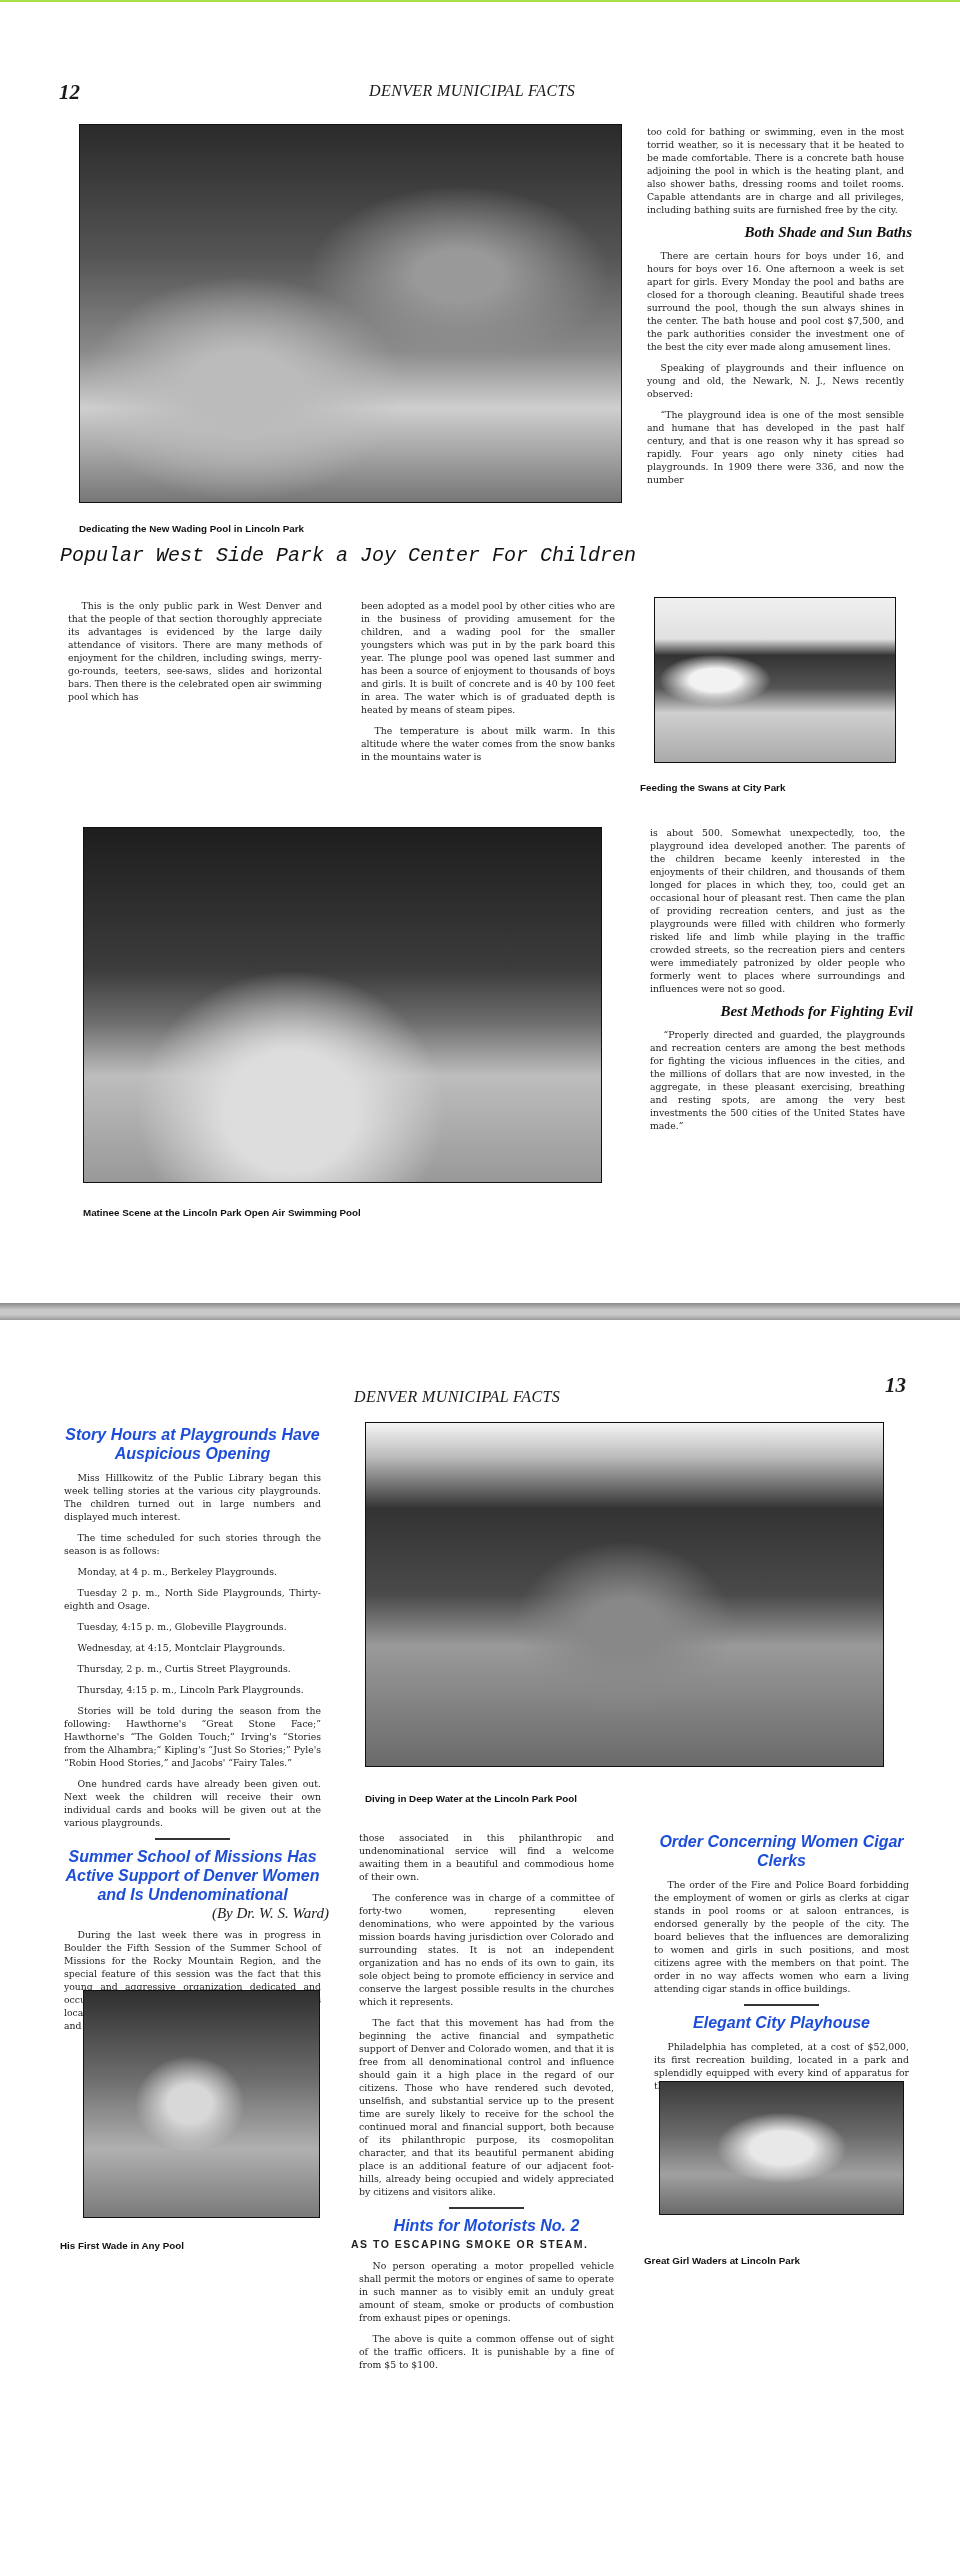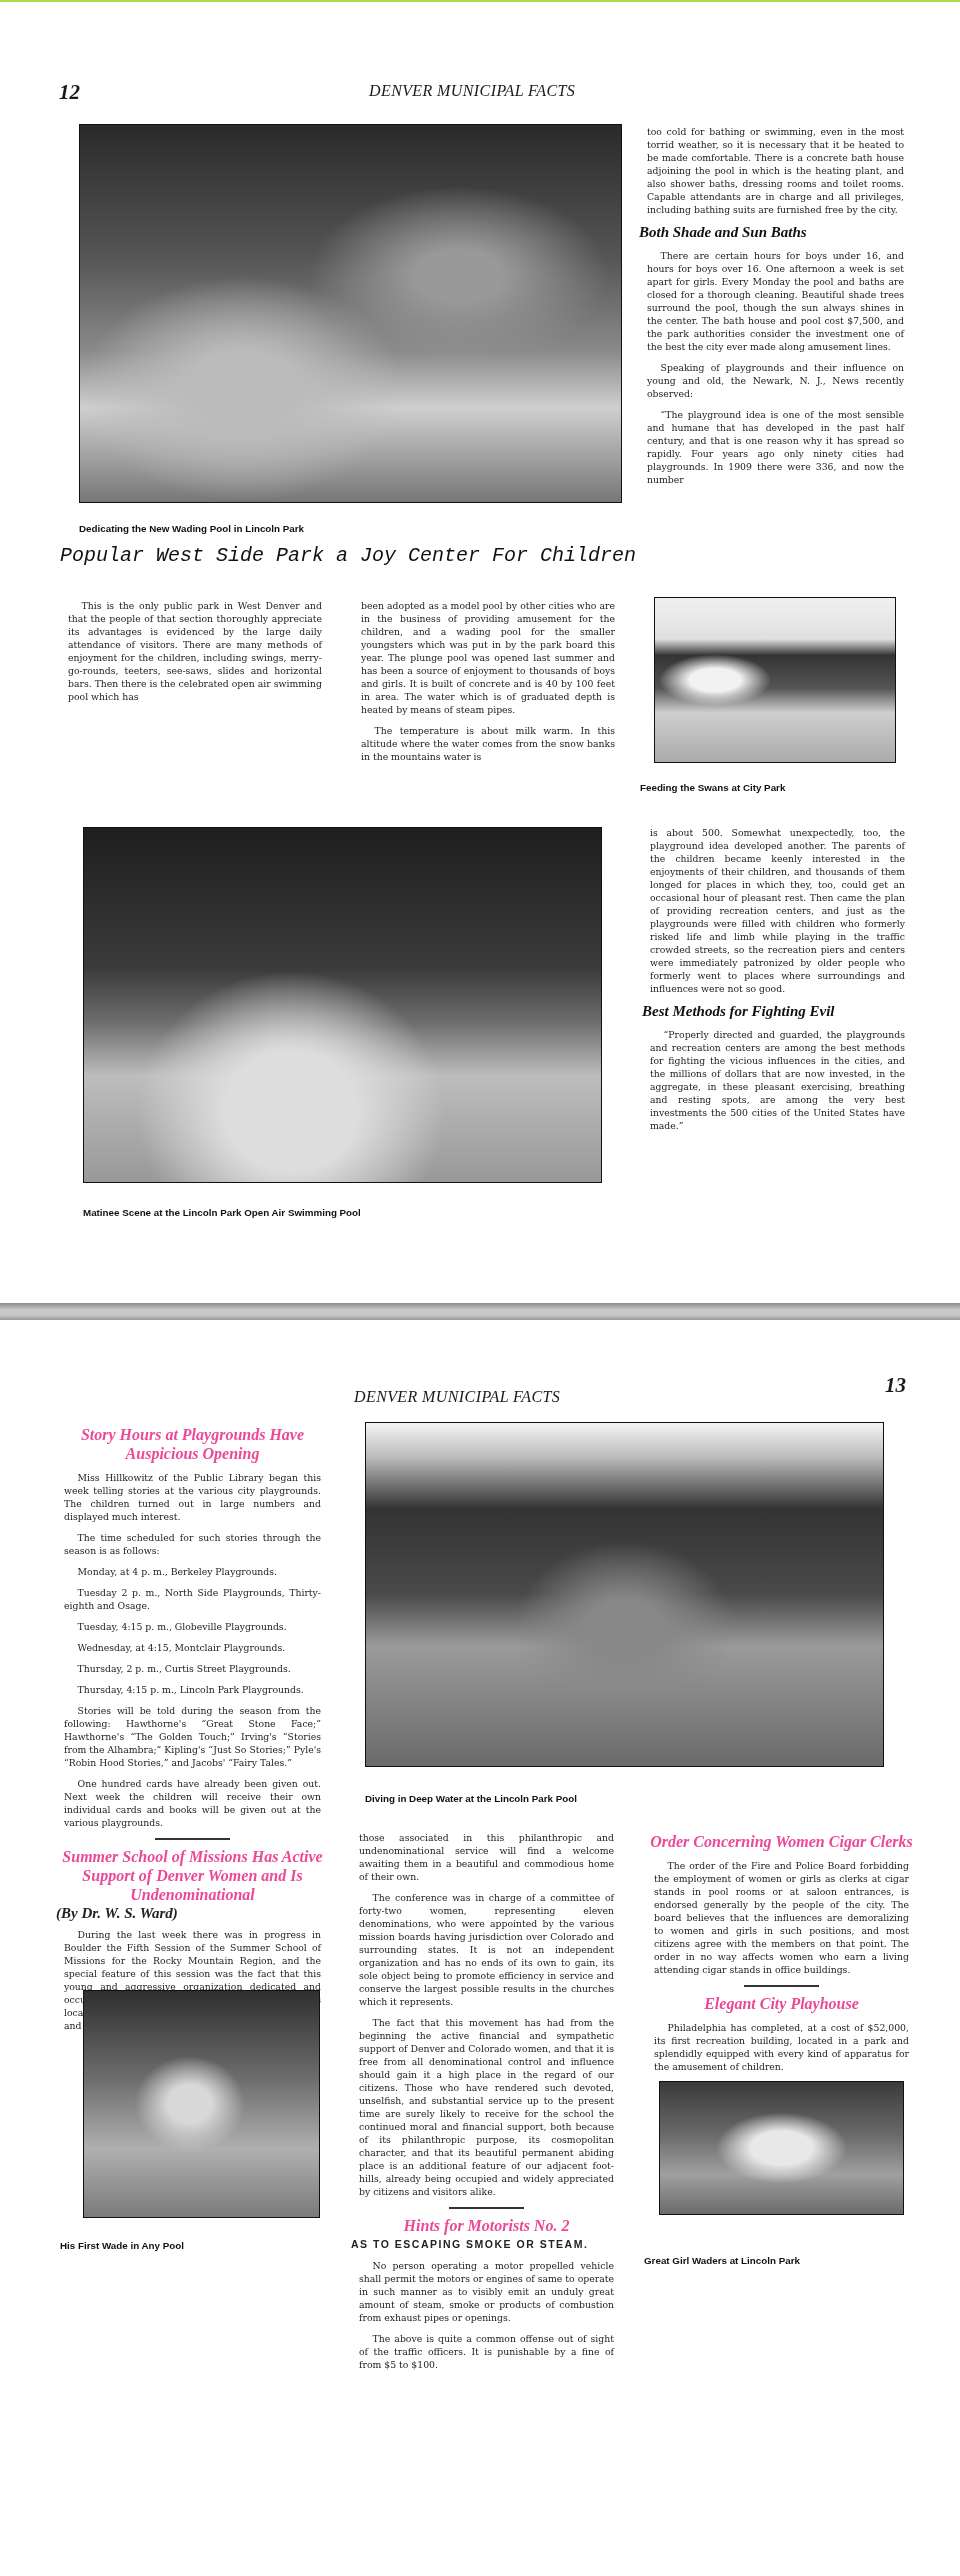--- a/index.html
+++ b/index.html
@@ -13,24 +13,24 @@
   .page2 { top: 1320px; height: 1256px; }
   .abs { position: absolute; }
   .pgnum { font-family: "Liberation Serif", serif; font-style: italic; font-size: 21px; font-weight: bold; }
   .runhead { font-family: "Liberation Serif", serif; font-style: italic; font-size: 16px; letter-spacing: 0.4px; }
   .photo { position: absolute; background: #333; border: 1.5px solid #111; overflow: hidden; }
   .photo .ph-inner { width: 100%; height: 100%; }
   .cap { position: absolute; font-family: "Liberation Sans", sans-serif; font-weight: bold; font-size: 9.8px; text-align: left; color: #111; }
   .col { position: absolute; font-family: "DejaVu Serif", serif; font-size: 9.3px; line-height: 13px; text-align: justify; color: #222; }
   .col p { margin: 8px; text-indent: 13.6px; }
   .col p.noindent { text-indent: 0; }
-  .sub { font-family: "Liberation Serif", serif; font-style: italic; font-weight: bold; font-size: 15px; text-align: left; margin: 6px 0 3px 0; line-height: 16.6px; color: #111; }
+  .sub { font-family: "Liberation Serif", serif; font-style: italic; font-weight: bold; font-size: 15px; text-align: right; margin: 6px 0 3px 0; line-height: 16.6px; color: #111; }
   .bighead { position: absolute; font-family: Liberation Mono, monospace; font-style: italic; font-size: 20px; color: #111; white-space: nowrap; }
-  .headline { font-family: Liberation Serif, serif; font-style: italic; font-weight: bold; font-size: 16px; line-height: 19px; text-align: center; color: #ec4899; margin-bottom: 3px; }
-  .byline { font-family: "Liberation Serif", serif; font-style: italic; font-weight: bold; font-size: 15px; text-align: left; margin: 1.5px 0 1.5px 0; }
+  .headline { font-family: Liberation Sans, sans-serif; font-style: italic; font-weight: bold; font-size: 16px; line-height: 19px; text-align: center; color: #1d4ed8; margin-bottom: 3px; }
+  .byline { font-family: "Liberation Serif", serif; font-style: italic; font-weight: normal; font-size: 15px; text-align: right; margin: 1.5px 0 1.5px 0; }
   .rule { width: 75px; height: 1.5px; background: #333; margin: 9px auto 7.5px auto; }
   .caps { font-family: "Liberation Sans", sans-serif; font-weight: bold; font-size: 10.5px; letter-spacing: 1.5px; text-align: justify; margin: 1.5px 0 3px 0; }
   
   .tex1 { background:
       radial-gradient(ellipse at 30% 70%, #bbb 0 10%, transparent 30%),
       radial-gradient(ellipse at 70% 40%, #999 0 8%, transparent 28%),
       linear-gradient(180deg, #2a2a2a 0%, #555 35%, #8a8a8a 60%, #cfcfcf 75%, #777 100%); }
   .tex2 { background:
       radial-gradient(ellipse at 40% 80%, #ddd 0 15%, transparent 35%),
       linear-gradient(180deg, #1e1e1e 0%, #3c3c3c 40%, #6e6e6e 55%, #bdbdbd 70%, #999 100%); }

